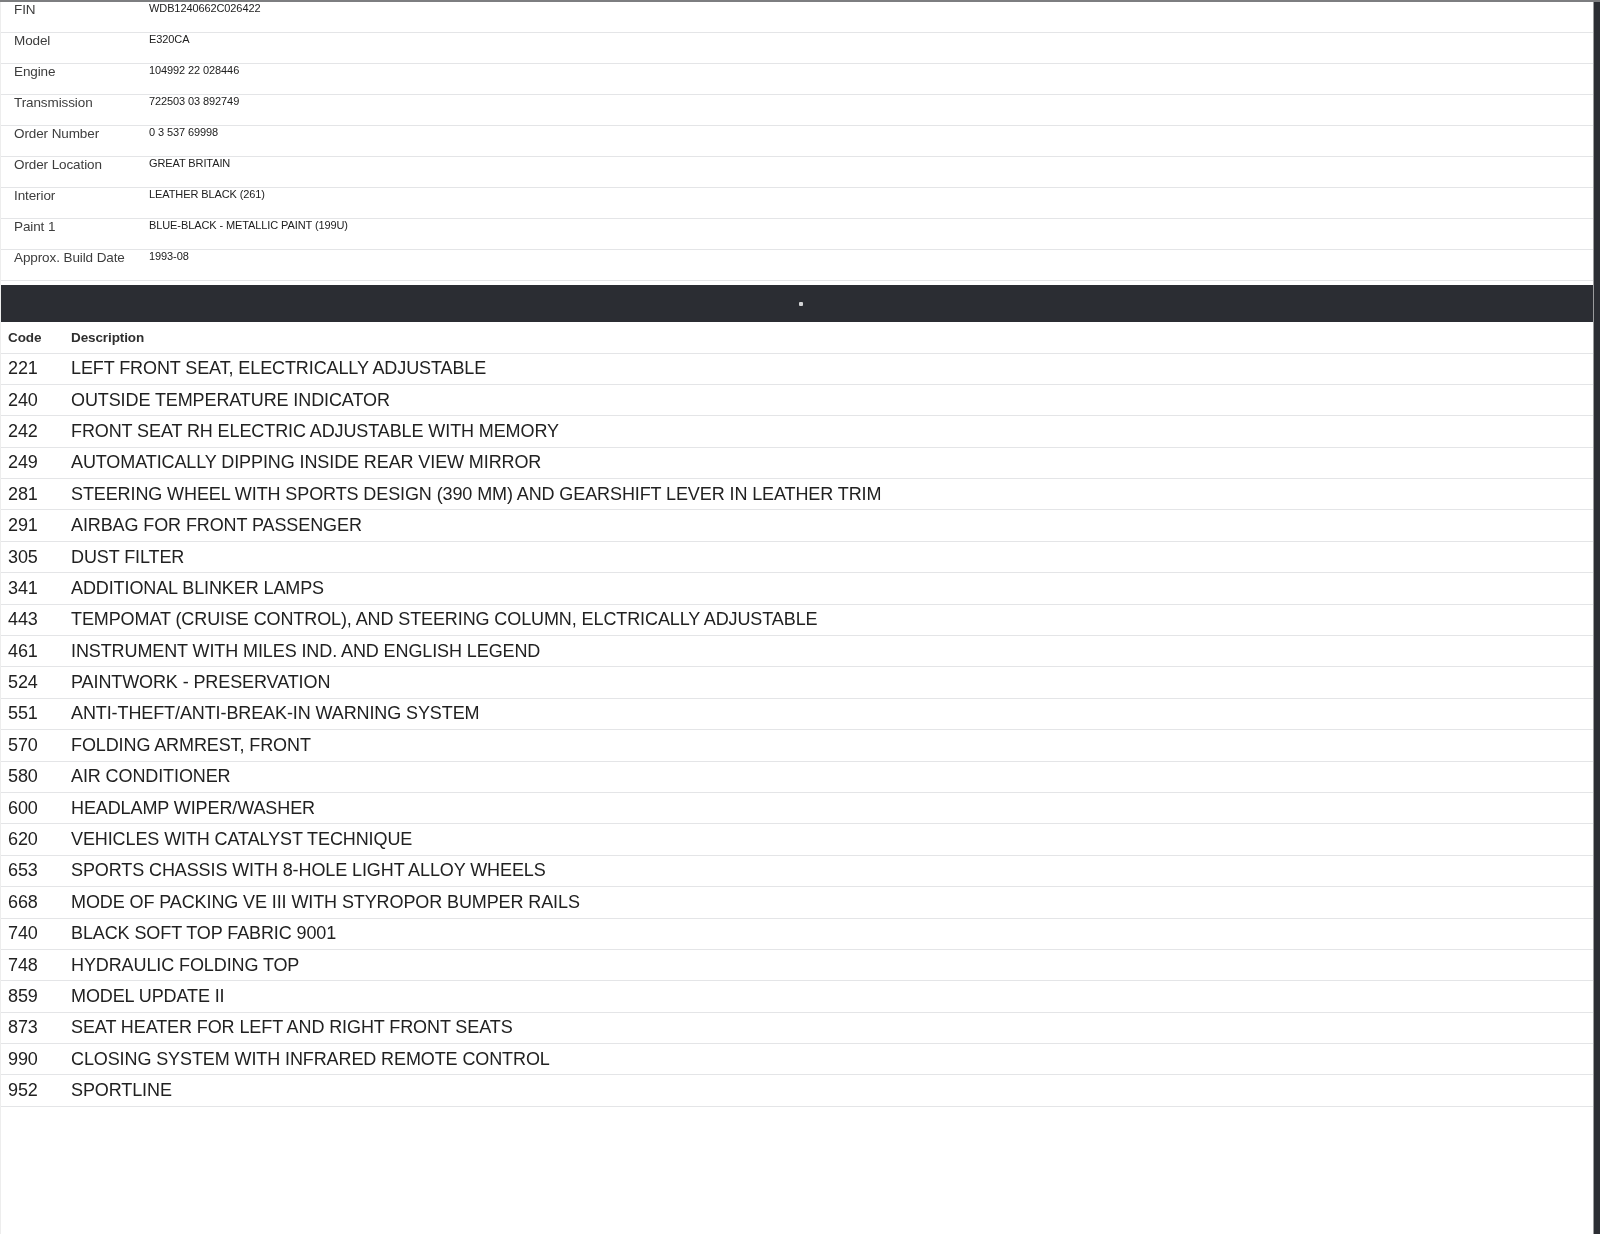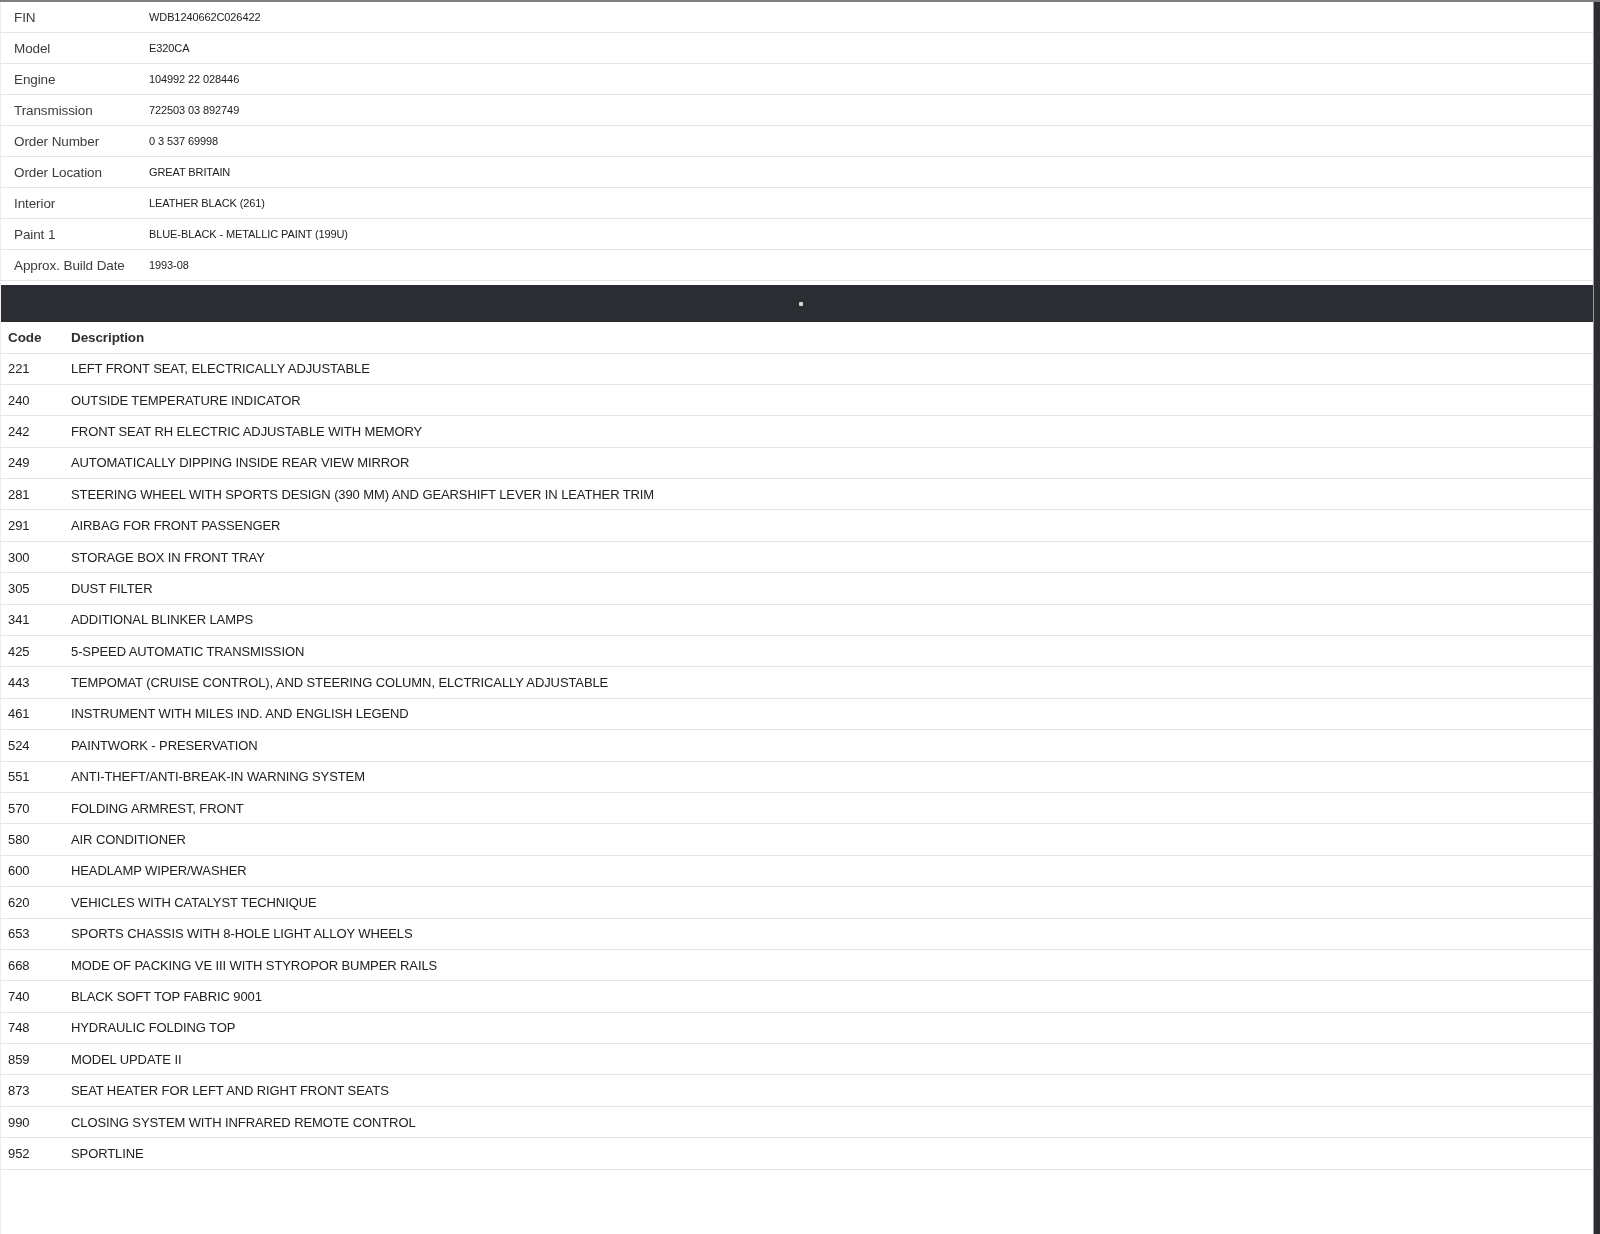--- a/index.html
+++ b/index.html
@@ -18,38 +18,38 @@
   }
   .top-rule{position:absolute; top:0; left:0; width:1600px; height:2px;
     background:var(--top-rule-color); z-index:6;}
   .content{position:absolute; top:2px; left:0; width:1600px; min-height:1232px;
     background:var(--content-bg); border-left:1px solid #ededed;}
   .right-strip{position:absolute; top:0; right:0; width:7px; height:1234px;
     background:var(--page-bg); border-left:1px solid var(--edge-line-color); z-index:5;}
 
   
   .kv-table{width:100%;}
-  .kv-row{display:flex; align-items:center; height:31px;
+  .kv-row{display:flex; align-items:flex-start; height:31px;
     border-bottom:1px solid var(--row-separator-color);}
   .kv-label{width:148px; padding-left:13px; font-size:13.5px; color:var(--label-color);}
   .kv-value{font-size:11px; color:var(--value-color);}
 
   
   .band{margin-top:4px; width:1600px; height:37px; background:var(--band-bg);
     display:flex; align-items:center; justify-content:center;}
   .band-dot{display:block; width:4px; height:4px; border-radius:1px;
     background:var(--band-dot-color); overflow:hidden; color:transparent;
     font-size:4px; line-height:4px;}
 
   
   table.codes{width:100%; border-collapse:collapse;}
   table.codes th{height:31px; text-align:left; font-size:13.5px; font-weight:700;
     color:var(--header-color); border-bottom:1px solid var(--row-separator-color);
     vertical-align:middle;}
-  table.codes td{height:31.4px; font-size:13px; color:var(--value-color);
+  table.codes td{height:31.4px; font-size:18px; color:var(--value-color);
     border-bottom:1px solid var(--row-separator-color); vertical-align:middle;}
   th.col-code, td.col-code{width:70px; padding-left:7px; color:var(--label-color);}
   th.col-desc, td.col-desc{padding-left:0;}
 </style>
 </head>
 <body>
 
 <div class="top-rule"></div>
 
 <div class="content">
@@ -138,40 +138,32 @@
         <tr>
           <td class="col-code">281</td>
           <td class="col-desc">STEERING WHEEL WITH SPORTS DESIGN (390 MM) AND GEARSHIFT LEVER IN LEATHER TRIM</td>
         </tr>
 
         <tr>
           <td class="col-code">291</td>
           <td class="col-desc">AIRBAG FOR FRONT PASSENGER</td>
         </tr>
 
-        <tr>
-          <td class="col-code">300</td>
-          <td class="col-desc">STORAGE BOX IN FRONT TRAY</td>
-        </tr>
 
         <tr>
           <td class="col-code">305</td>
           <td class="col-desc">DUST FILTER</td>
         </tr>
 
         <tr>
           <td class="col-code">341</td>
           <td class="col-desc">ADDITIONAL BLINKER LAMPS</td>
         </tr>
 
 
-        <tr>
-          <td class="col-code">425</td>
-          <td class="col-desc">5-SPEED AUTOMATIC TRANSMISSION</td>
-        </tr>
 
         <tr>
           <td class="col-code">443</td>
           <td class="col-desc">TEMPOMAT (CRUISE CONTROL), AND STEERING COLUMN, ELCTRICALLY ADJUSTABLE</td>
         </tr>
 
         <tr>
           <td class="col-code">461</td>
           <td class="col-desc">INSTRUMENT WITH MILES IND. AND ENGLISH LEGEND</td>
         </tr>

